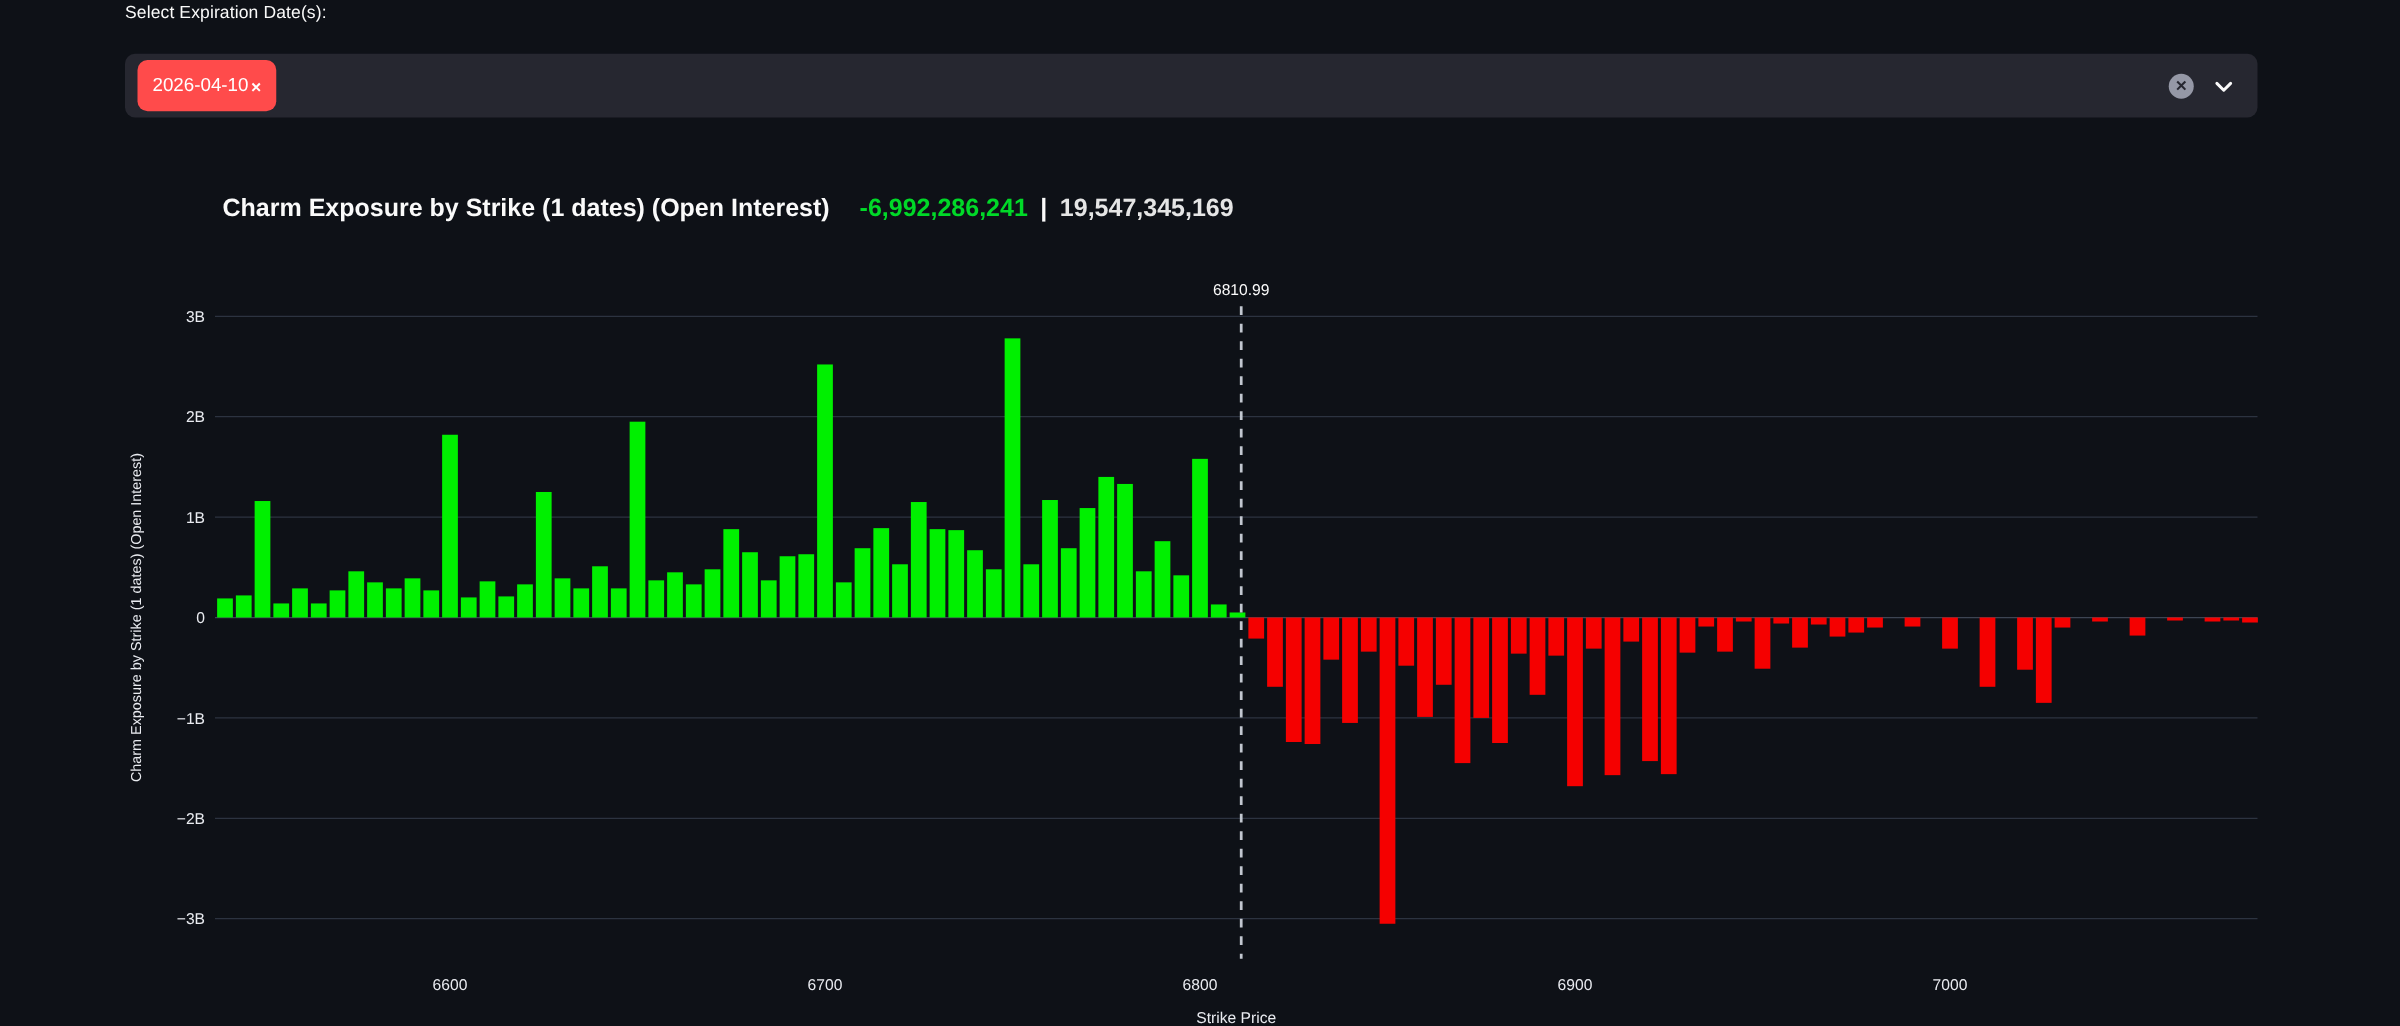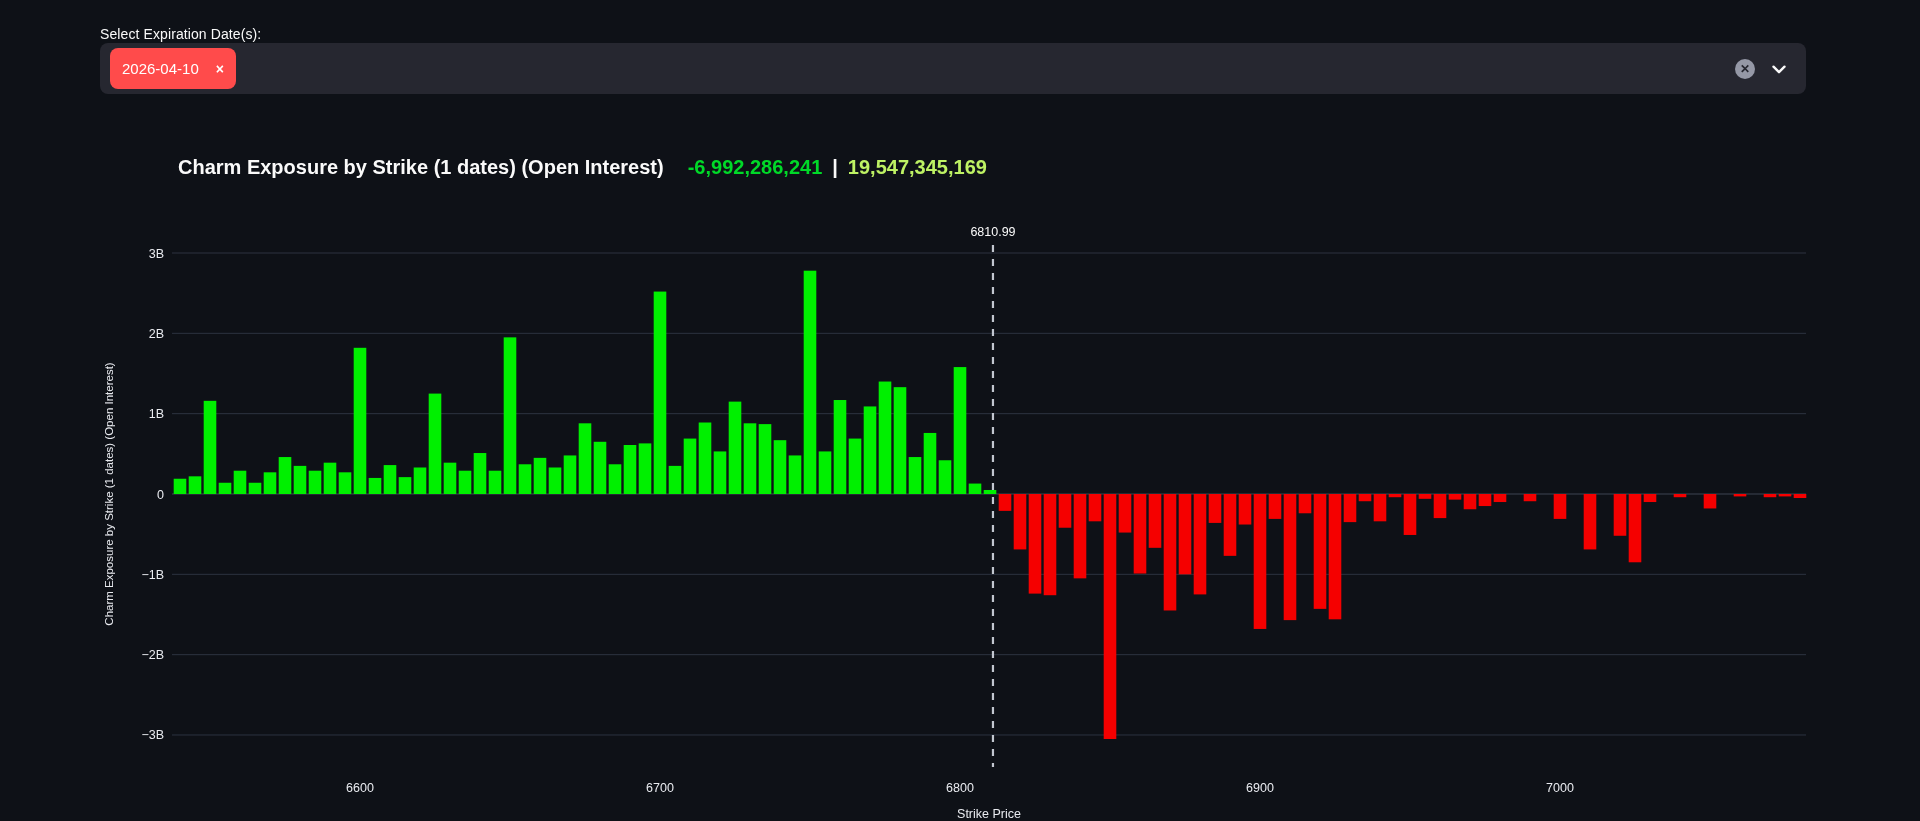--- a/index.html
+++ b/index.html
@@ -1,23 +1,23 @@
 <!DOCTYPE html>
 <html><head>
 <meta charset="utf-8">
 <style>
   html,body{margin:0;padding:0;background:#0e1117;width:1920px;height:821px;overflow:hidden;
     font-family:"Liberation Sans",sans-serif;-webkit-font-smoothing:antialiased;}
   .abs{position:absolute;}
   
-  .filter-label{left:100px;top:26px;font-size:14px;color:#fafafa;letter-spacing:.1px;}
+  .filter-label{left:100px;top:1px;font-size:14px;color:#fafafa;letter-spacing:.1px;}
   .select-box{left:100px;top:43px;width:1706px;height:51px;background:#262730;border-radius:8px;
     display:flex;align-items:center;padding:0;box-sizing:border-box;cursor:pointer;}
   .tag{margin-left:10px;height:41px;background:#ff4b4b;border-radius:8px;display:inline-flex;
-    align-items:center;padding:0 12px;gap:17px;}
+    align-items:center;padding:0 12px;gap:2px;}
   .tag-label{color:#fff;font-size:15px;}
   .tag-x{color:#fff;font-size:14px;font-weight:700;cursor:pointer;line-height:1;}
   .select-icons{position:absolute;right:16px;top:0;height:51px;display:flex;align-items:center;gap:13px;}
   .clear-circle{width:20px;height:20px;border-radius:50%;background:#9598a6;color:#262730;
     display:inline-flex;align-items:center;justify-content:center;font-size:12px;font-weight:700;cursor:pointer;}
   .chev{display:inline-flex;cursor:pointer;}
   
   .title-row{left:178px;top:156px;display:flex;align-items:baseline;gap:10px;white-space:nowrap;}
   .chart-title{font-size:20px;font-weight:700;color:#fafafa;margin-right:14px;}
   .total-green{font-size:20px;font-weight:700;}
@@ -43,21 +43,21 @@
         <path d="M6 9.5l6 6 6-6" stroke="#fafafa" stroke-width="2.6" stroke-linecap="round" stroke-linejoin="round"></path>
       </svg>
     </span>
   </span>
 </div>
 
 <div class="abs title-row">
   <span class="chart-title">Charm Exposure by Strike (1 dates) (Open Interest)</span>
   <span class="total-green" style="color: rgb(0, 217, 40);">-6,992,286,241</span>
   <span class="total-sep">|</span>
-  <span class="total-red" style="color: #bef264;">19,547,345,169</span>
+  <span class="total-red" style="color: #e5e5e5;">19,547,345,169</span>
 </div>
 
 <svg id="chart-svg" width="1920" height="821">
     <line x1="172" x2="1806" y1="253.01" y2="253.01" stroke="#2c3340" stroke-width="1"></line>
     <text x="164" y="257.51" text-anchor="end" fill="#e9ebf0" font-size="12.5">3B</text>
     <line x1="172" x2="1806" y1="333.34000000000003" y2="333.34000000000003" stroke="#2c3340" stroke-width="1"></line>
     <text x="164" y="337.84000000000003" text-anchor="end" fill="#e9ebf0" font-size="12.5">2B</text>
     <line x1="172" x2="1806" y1="413.67" y2="413.67" stroke="#2c3340" stroke-width="1"></line>
     <text x="164" y="418.17" text-anchor="end" fill="#e9ebf0" font-size="12.5">1B</text>
     <line x1="172" x2="1806" y1="494" y2="494" stroke="#3d4553" stroke-width="1"></line>

